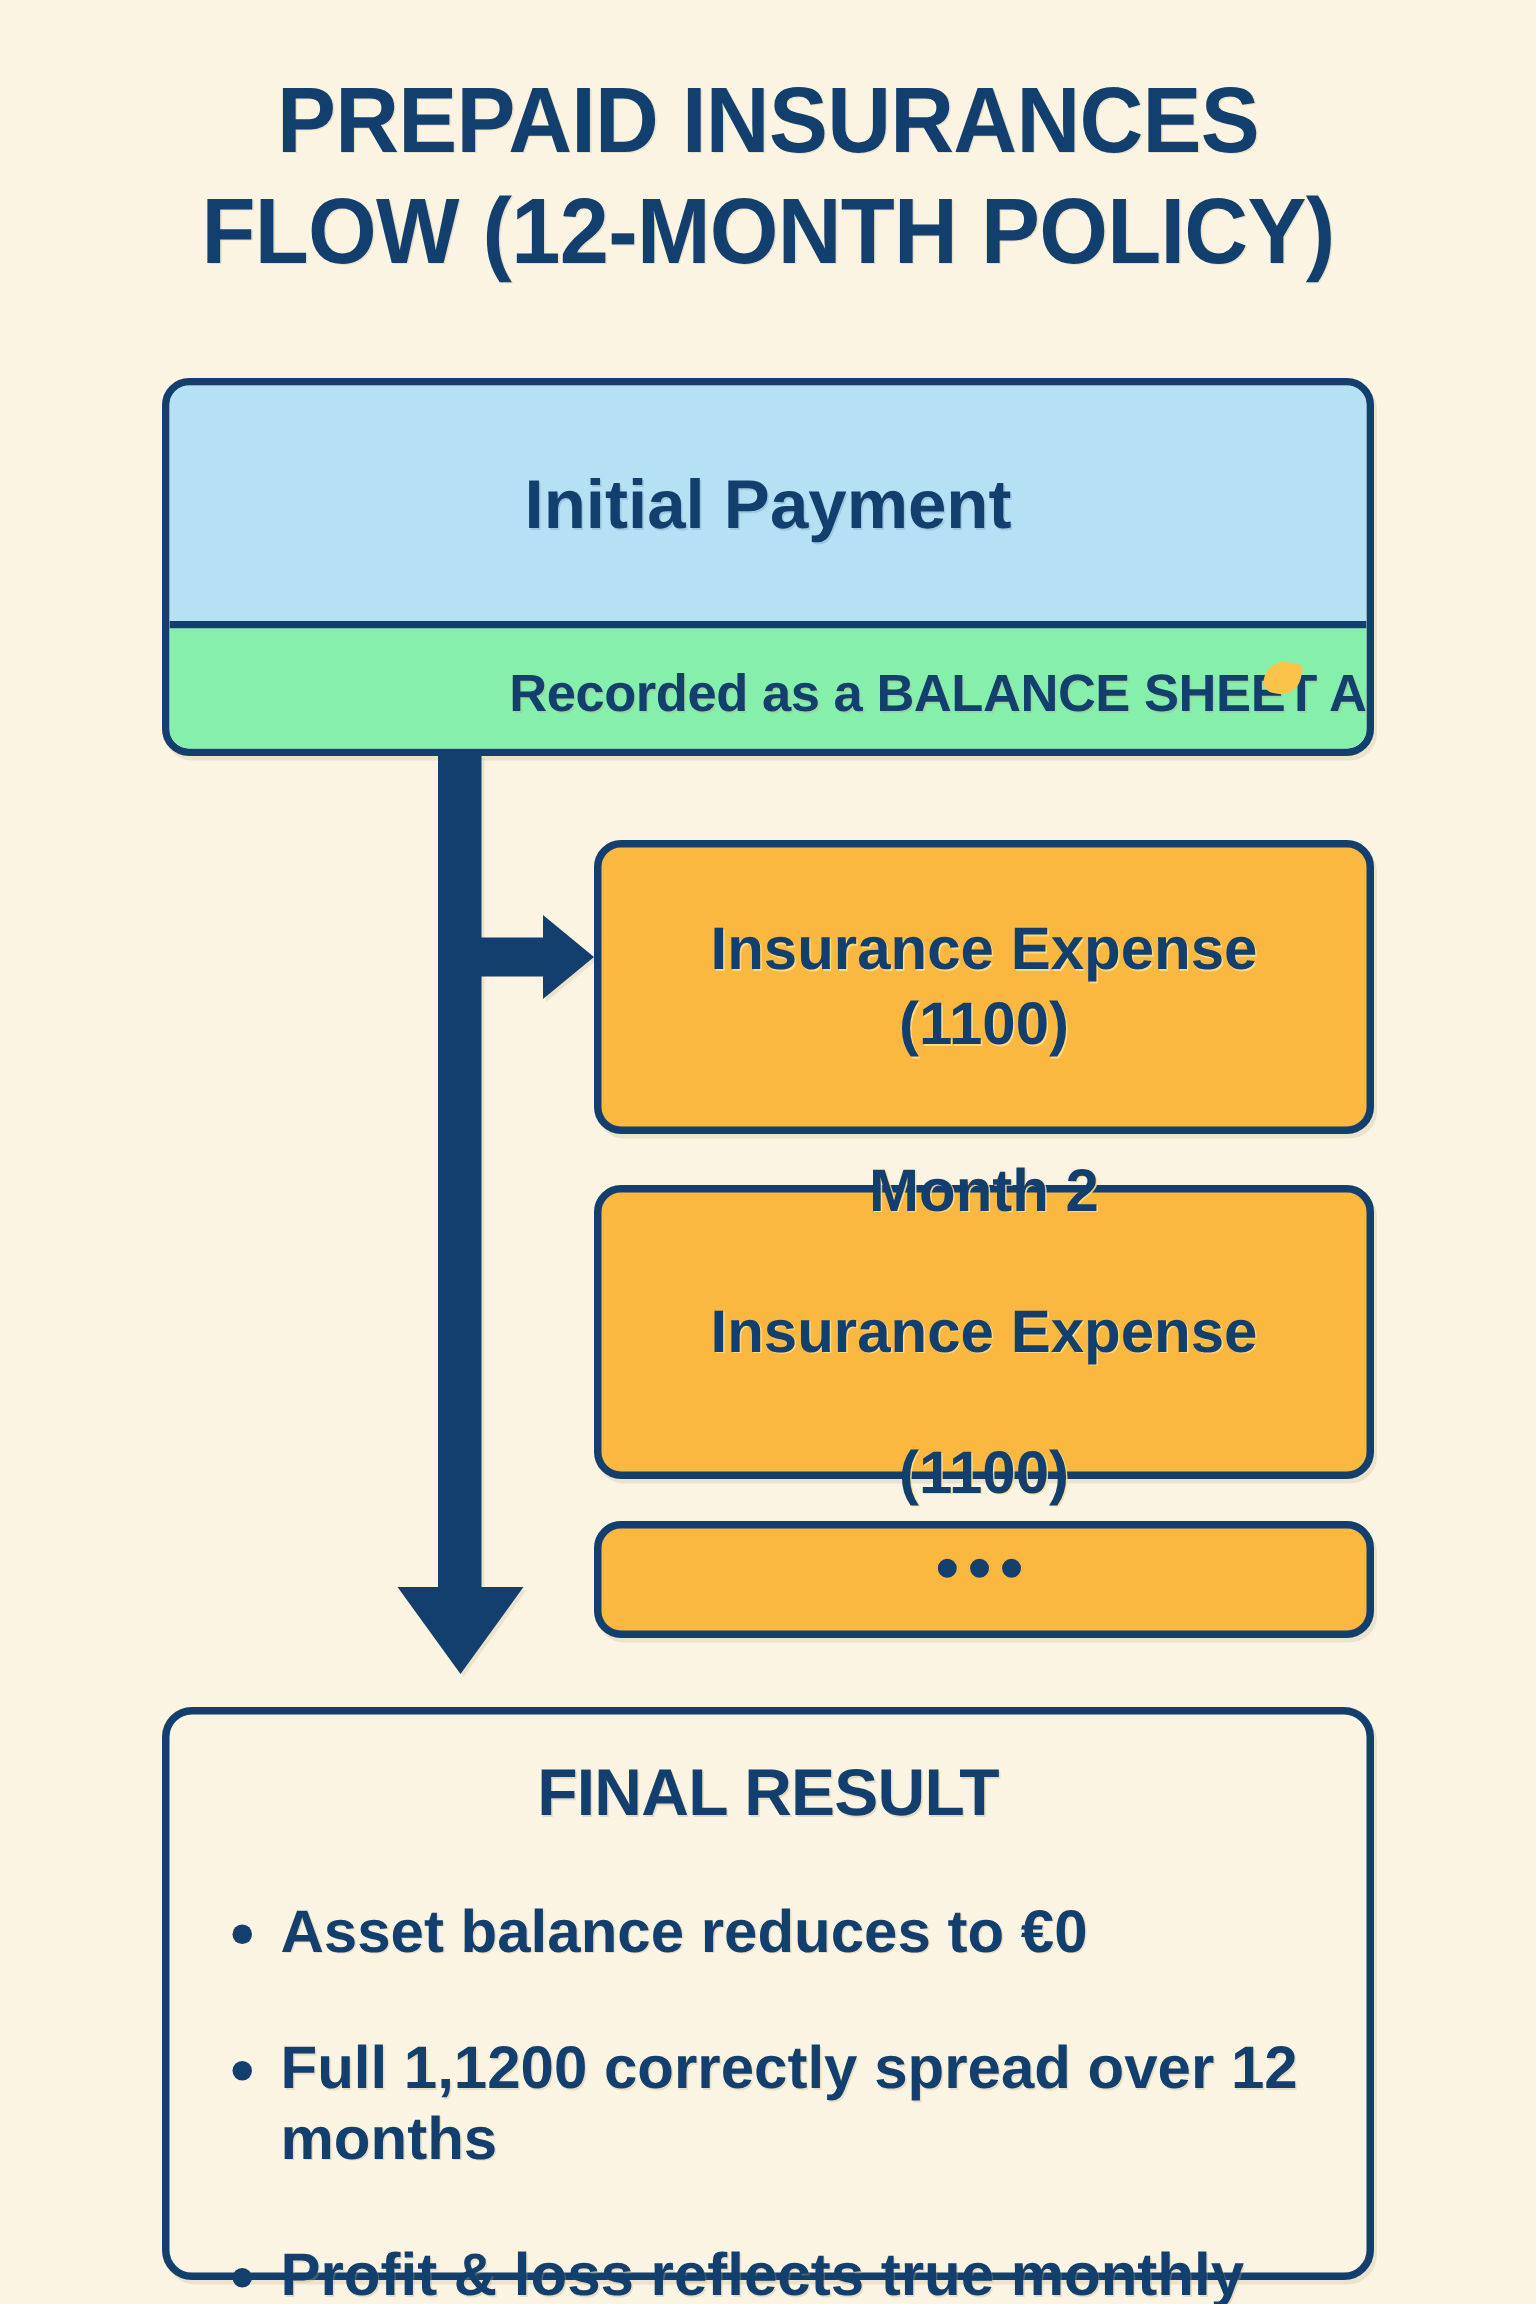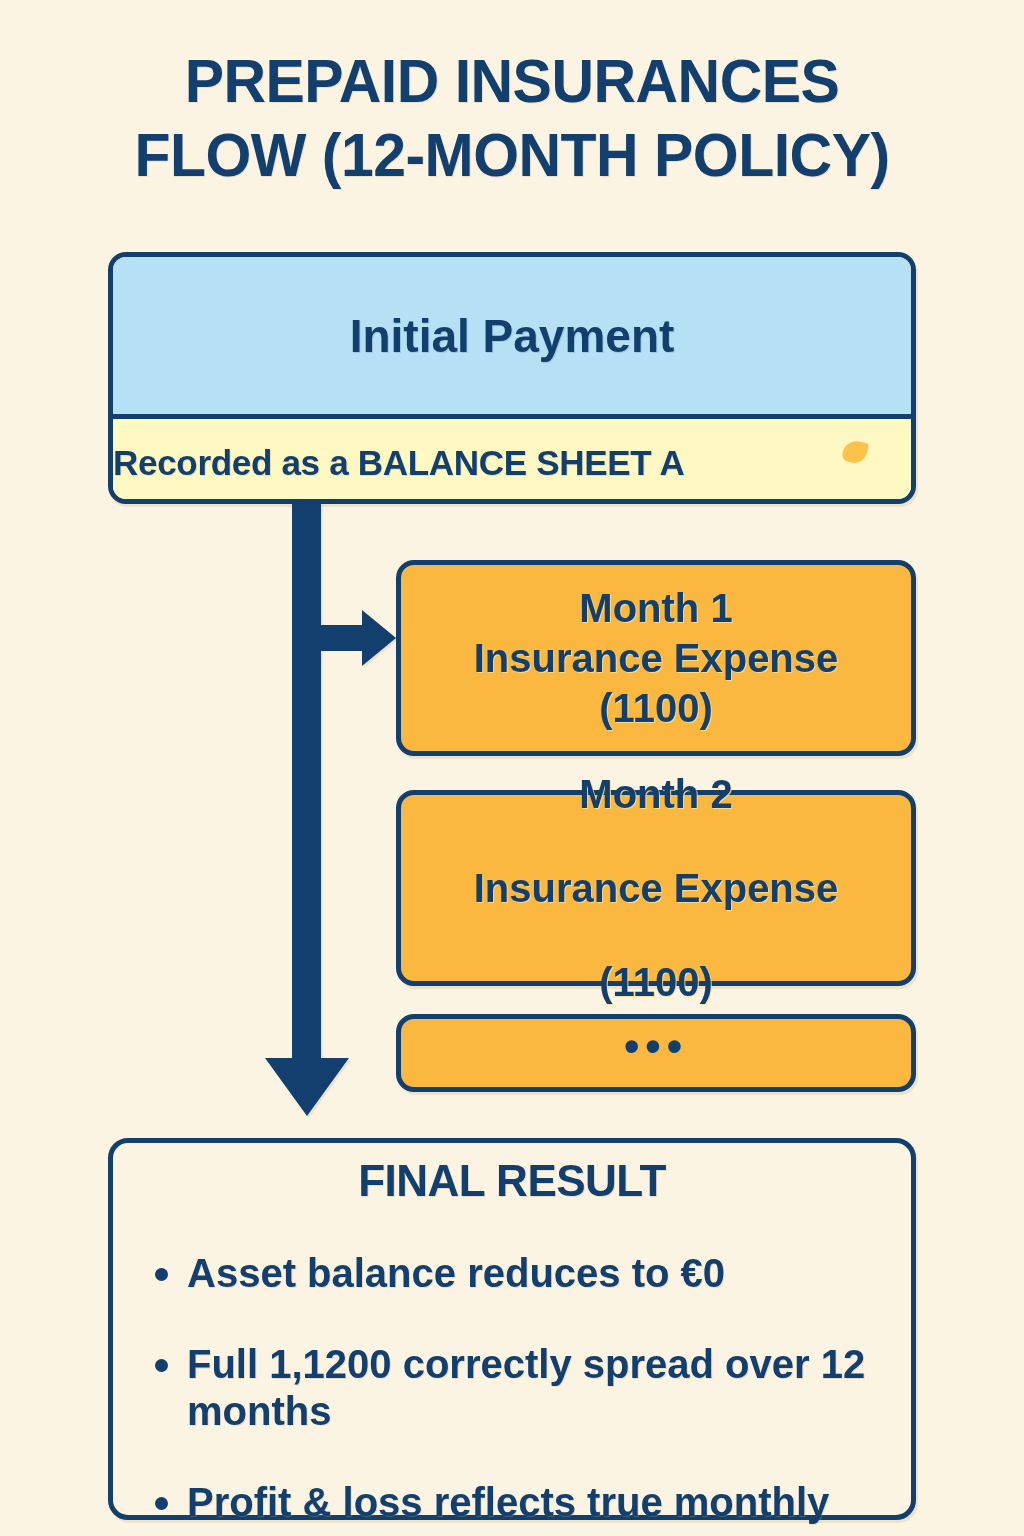--- a/index.html
+++ b/index.html
@@ -75,22 +75,22 @@
     color: #123F6D;
     font-weight: 700;
     font-size: 46px;
     line-height: 54px;
     text-shadow: 1px 1px 0 rgba(150,190,215,0.7);
   }
   .initial-bottom {
     height: 87px;
     display: flex;
     align-items: center;
-    justify-content: flex-start;
-    background: #fef9c3;
+    justify-content: flex-end;
+    background: #86efac;
     position: relative;
   }
   .initial-bottom .txt {
     color: #123F6D;
     font-weight: 700;
     font-size: 35px;
     letter-spacing: -0.3px;
     white-space: nowrap;
     text-shadow: 1px 1px 0 rgba(190,170,130,0.35);
   }
@@ -183,21 +183,21 @@
     height: 382px;
     background: #FCF4E2;
     border-radius: 20px;
     padding: 0;
   }
   .final-heading {
     text-align: center;
     color: #123F6D;
     font-weight: 700;
     font-size: 44px;
-    margin-top: 13px;
+    margin-top: 28px;
     letter-spacing: -0.5px;
     text-shadow: 1px 1px 0 rgba(190,170,130,0.35);
   }
   .final-list {
     list-style: none;
     margin: 16px 0 0 0;
     padding: 0 26px 0 34px;
   }
   .final-list li {
     position: relative;
@@ -241,21 +241,20 @@
     </div>
   </div>
 
   <div class="connector" id="connector-vertical"></div>
   <div class="connector" id="connector-down-head"></div>
 
   <div class="connector" id="connector-branch-stem"></div>
   <div class="connector" id="connector-branch-head"></div>
 
   <div class="box month-box" id="month1-box">
-    <div class="mline">Month 1</div>
     <div class="mline">Insurance Expense</div>
     <div class="mline">(1100)</div>
   </div>
 
   <div class="box month-box" id="month2-box">
     <div class="mline">Month 2</div>
     <div class="mline">Insurance Expense</div>
     <div class="mline">(1100)</div>
   </div>
 

